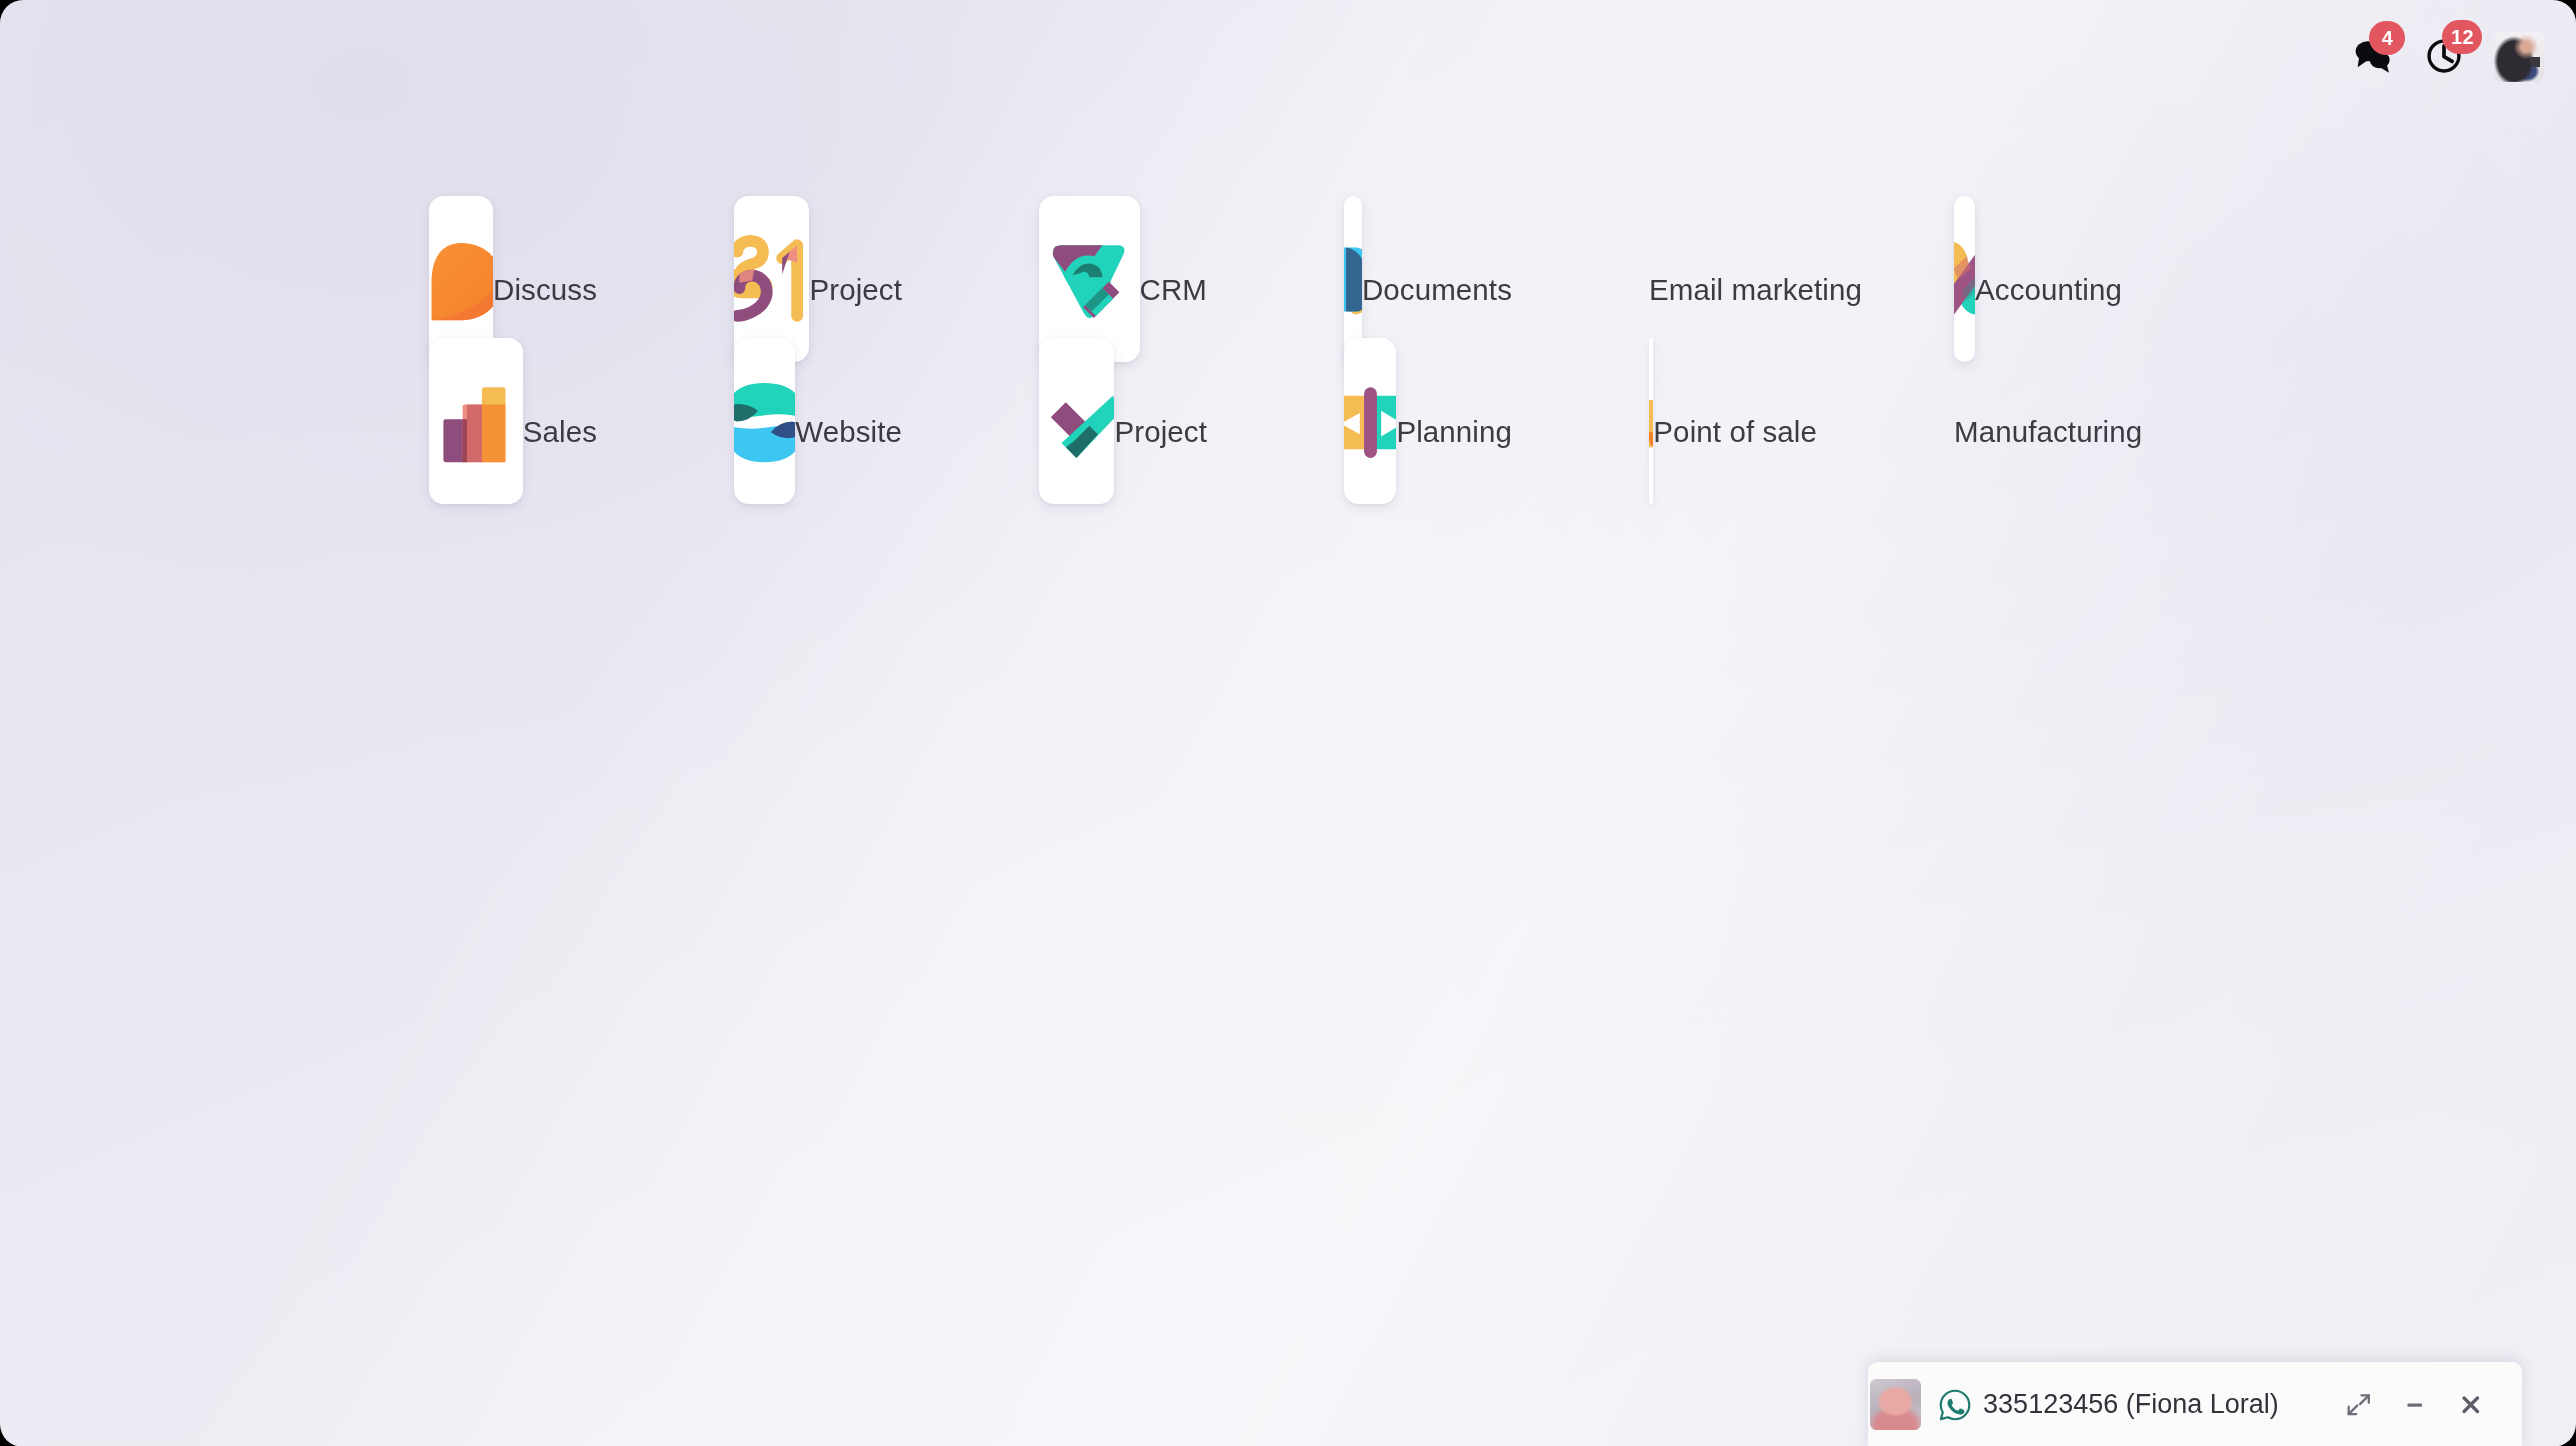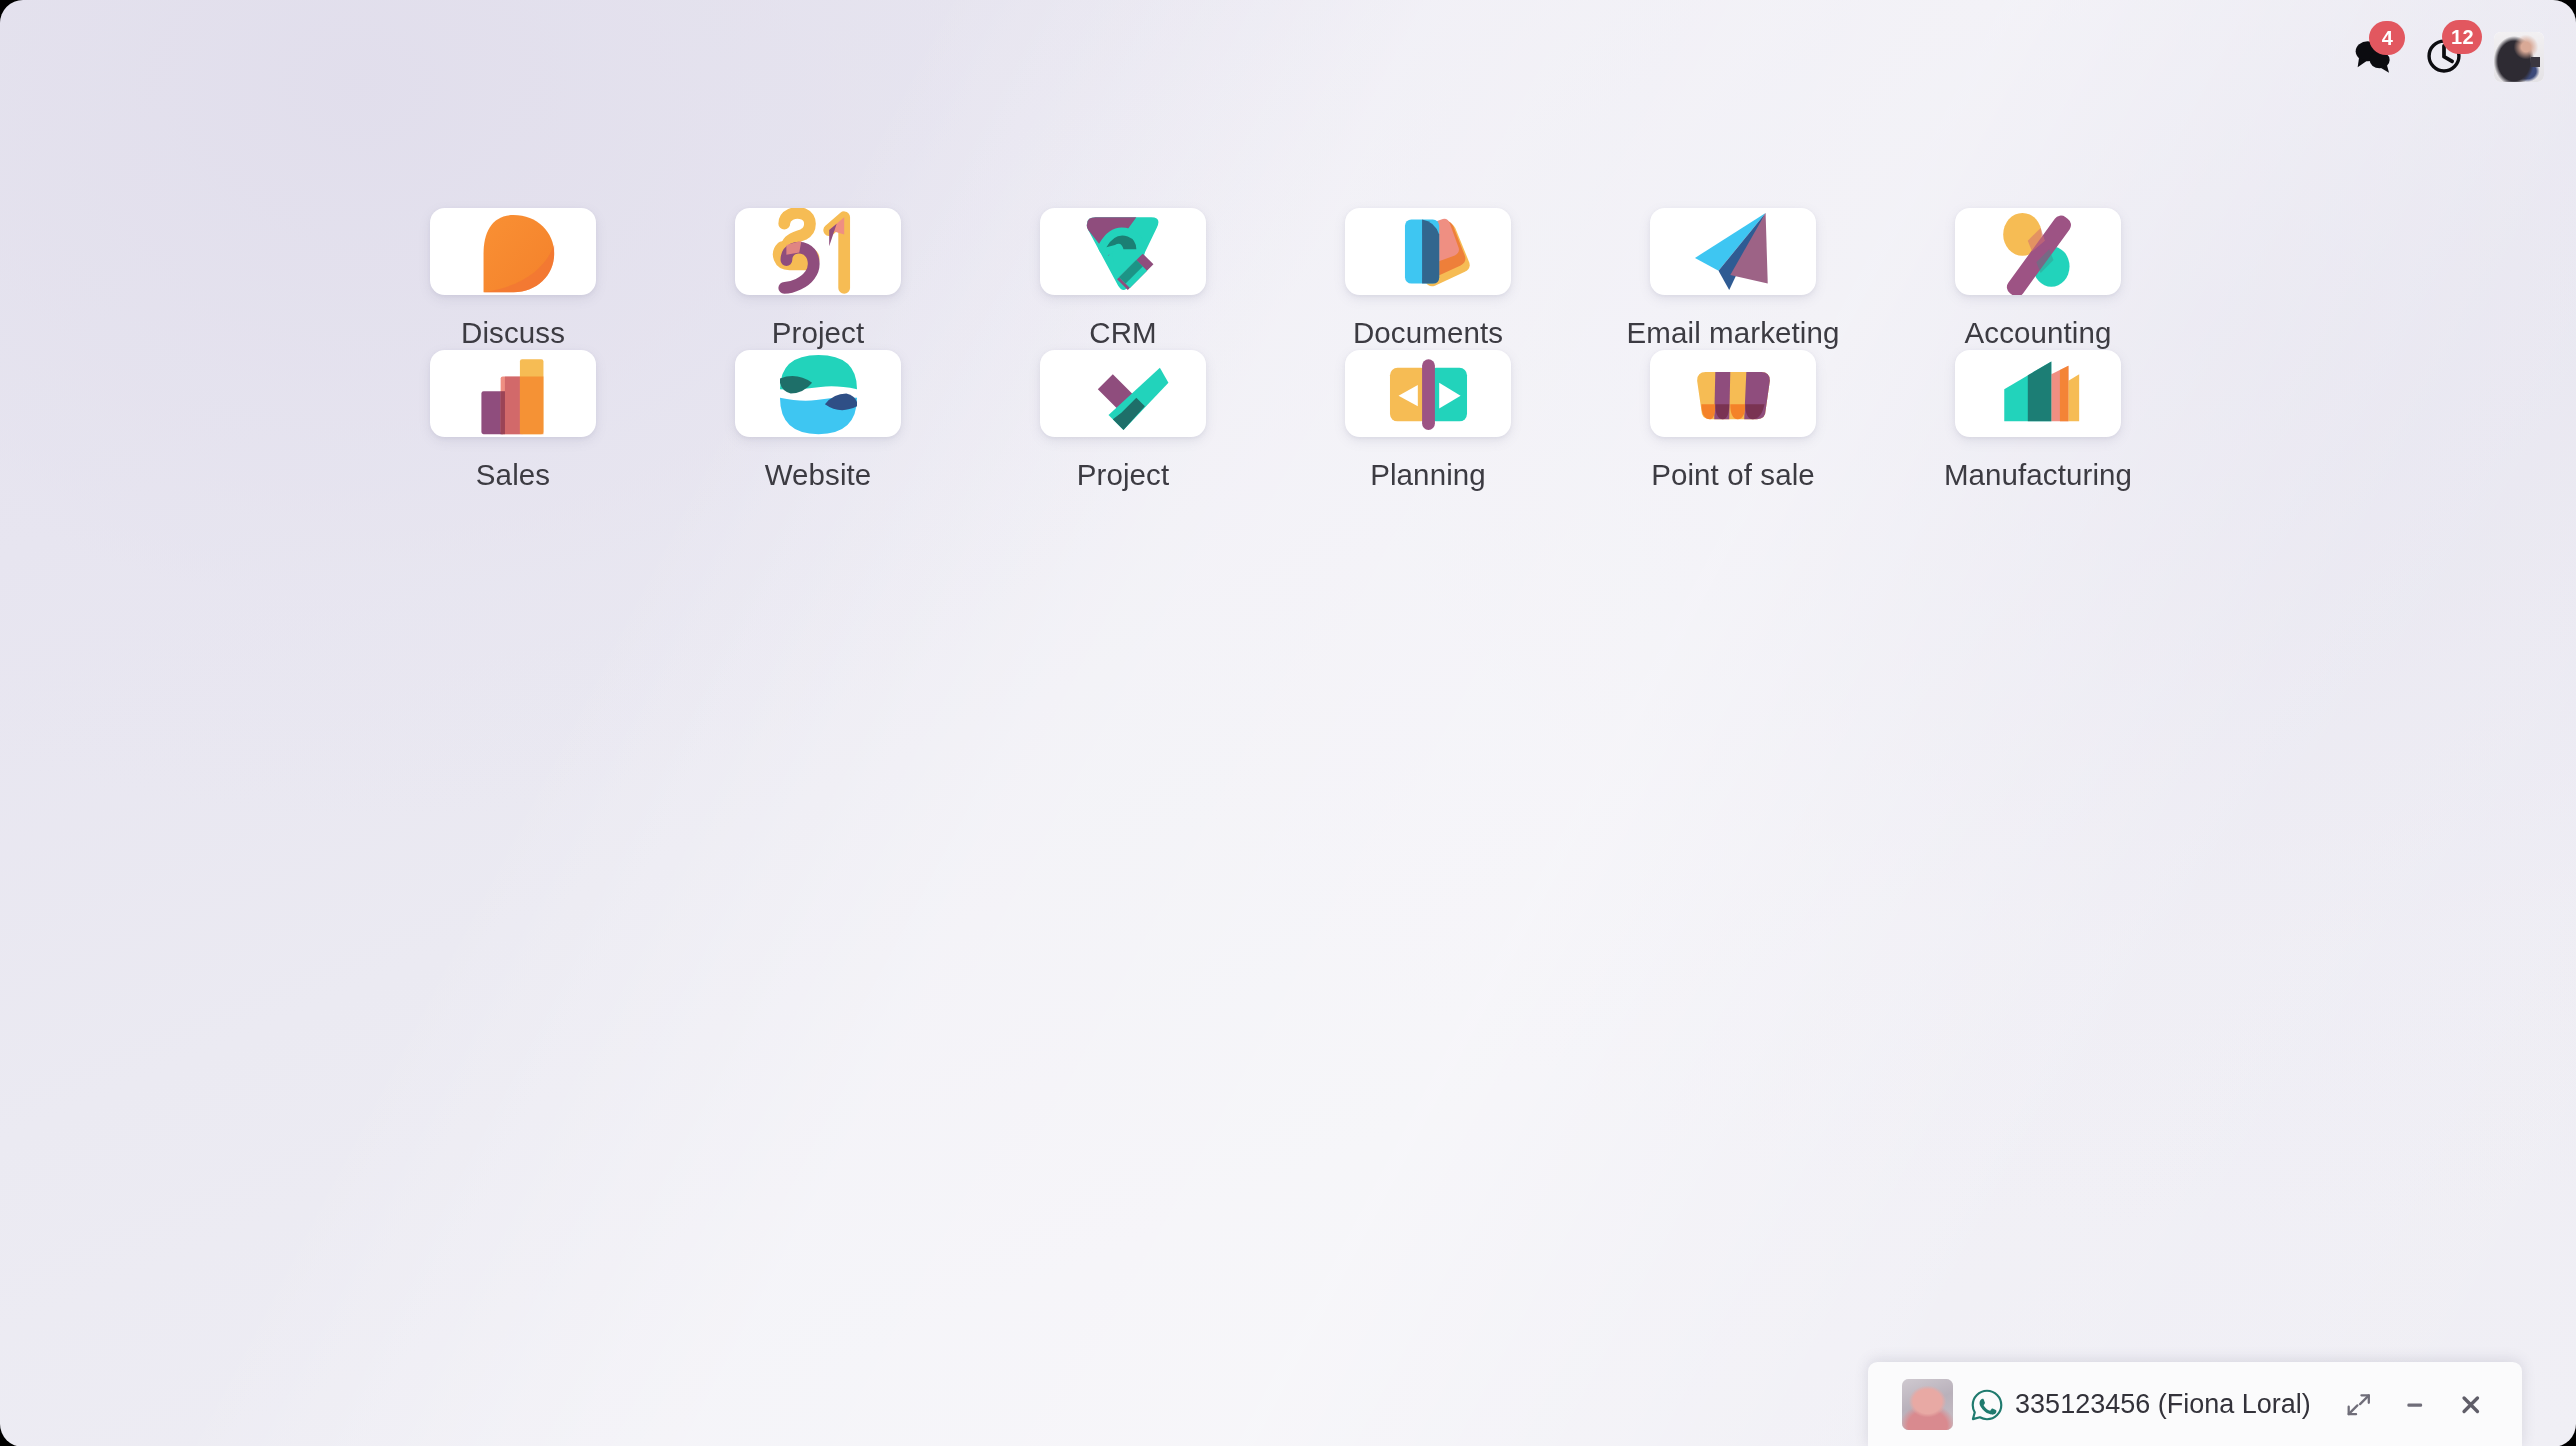--- a/index.html
+++ b/index.html
@@ -110,21 +110,21 @@
     grid-template-columns: repeat(6, 305px);
     grid-auto-rows: 142px;
     row-gap: 0;
     z-index: 10;
   }
   .grid > .app { margin-bottom: 0; }
 
   .app {
     width: 168px;
     display: flex;
-    flex-direction: column;
+    flex-direction: row;
     align-items: center;
     cursor: pointer;
     user-select: none;
   }
 
   .tile {
     width: 166px;
     height: 166px;
     border-radius: 14.8px;
     background: #ffffff;
@@ -151,21 +151,21 @@
     position: absolute;
     right: 54px;
     bottom: 0;
     width: 654px;
     height: 85px;
     background: #fbfbfc;
     border-radius: 9.4px 9.4px 0 0;
     box-shadow: 0 -2px 13.4px rgba(80,78,110,0.16);
     display: flex;
     align-items: center;
-    padding: 0 23px 0 34px;
+    padding: 0 23px 0 2px;
     z-index: 40;
   }
 
   .chat-avatar {
     width: 51px; height: 51px;
     border-radius: 6.7px;
     overflow: hidden;
     flex: 0 0 auto;
     position: relative;
     background: #ded9dd;

